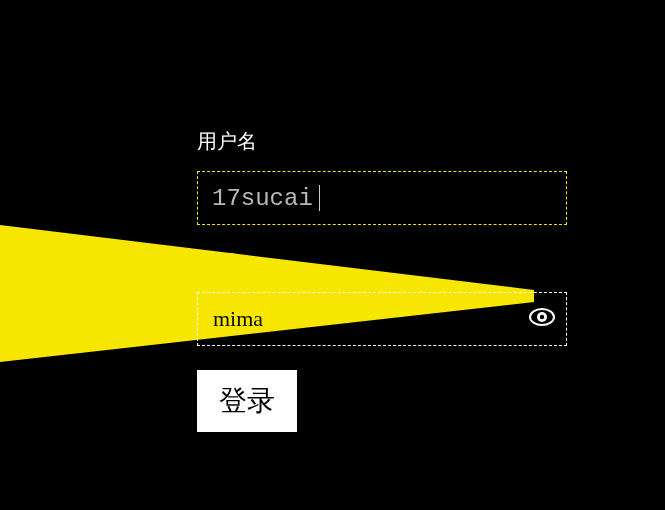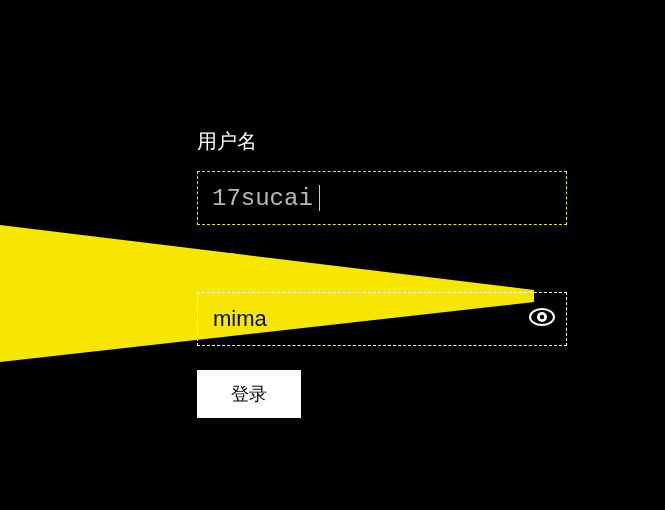--- a/index.html
+++ b/index.html
@@ -44,22 +44,22 @@
       position: relative;
       z-index: 2;
     }
     .text-input.active {
       border-color: #f7e600;
     }
     .login-button {
       background: #fff;
       color: #000;
       border: none;
-      font-size: 18px;
-      padding: 12px 34px;
+      font-size: 28px;
+      padding: 12px 22px;
       cursor: pointer;
       font-family: Liberation Sans, sans-serif;
     }
     .spotlight {
       position: absolute;
       left: 0;
       top: 0;
       z-index: 1;
       pointer-events: none;
     }
@@ -80,21 +80,21 @@
       height: 26px;
       background: #ccc;
       z-index: 3;
     }
     .password-text {
       position: absolute;
       left: 16px;
       top: 50%;
       transform: translateY(-50%);
       color: #0a0a00;
-      font-family: Liberation Sans, sans-serif;
+      font-family: Liberation Serif, serif;
       font-size: 22px;
       z-index: 3;
     }
   </style>
 </head>
 <body>
 
 <svg class="spotlight" width="665" height="510">
   <polygon points="0,225 534,290 534,302 0,362" fill="#f7e600"></polygon>
 </svg>

